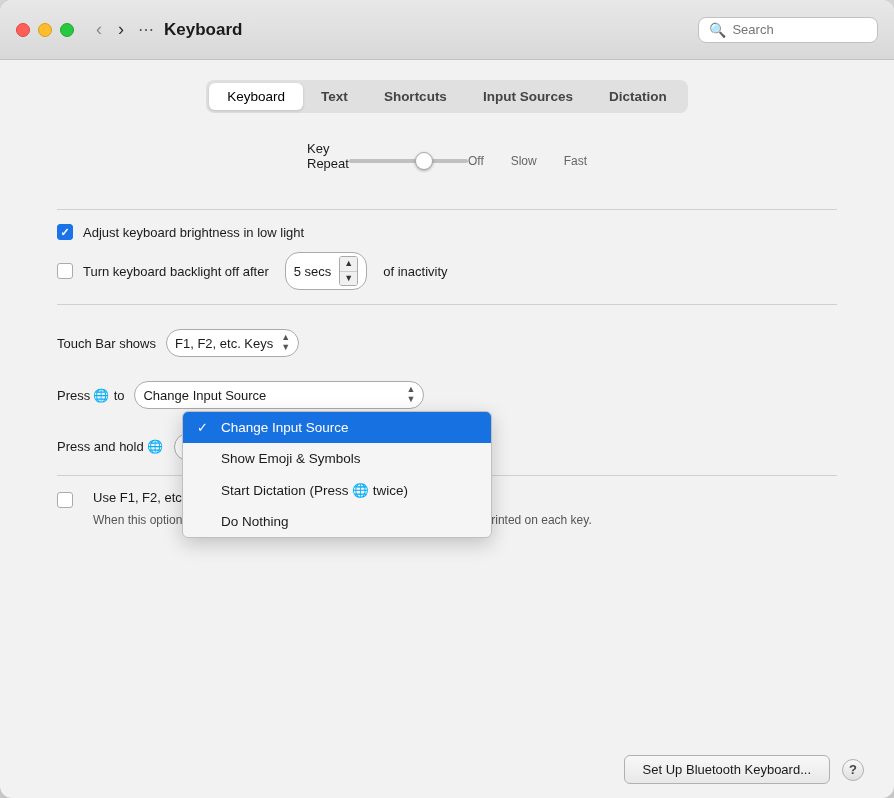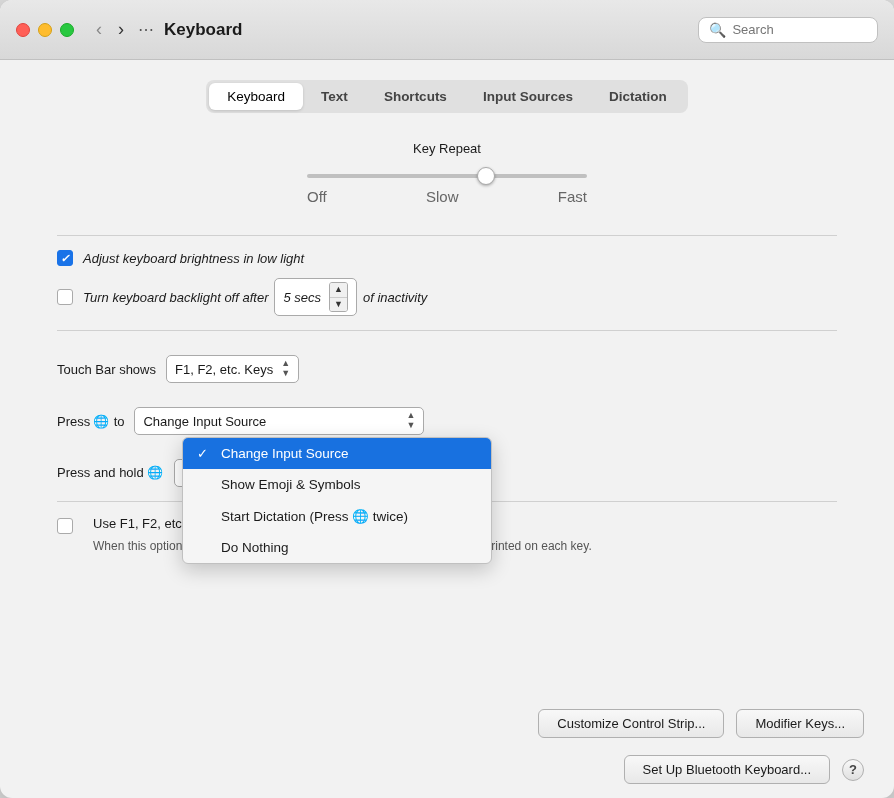--- a/index.html
+++ b/index.html
@@ -132,21 +132,21 @@
       max-width: 780px;
       margin: 0 auto;
     }
     .sliders-row {
       display: flex;
       justify-content: space-around;
       margin-bottom: 28px;
     }
     .slider-group {
       display: flex;
-      flex-direction: column;
+      flex-direction: row;
       align-items: center;
       width: 280px;
     }
     .slider-label {
       font-size: 13px;
       font-weight: 500;
       color: #1a1a1a;
       margin-bottom: 10px;
     }
     .slider-track {
@@ -176,30 +176,29 @@
       box-shadow: 0 1px 3px rgba(0,0,0,0.3);
       cursor: pointer;
     }
     .slider-ticks {
       display: flex;
       justify-content: space-between;
       width: 100%;
       padding: 2px 0;
     }
     .slider-ticks span {
-      font-size: 15px;
+      font-size: 12px;
       color: #666;
     }
     .checkbox-row {
       display: flex;
       align-items: center;
       margin-bottom: 12px;
       font-size: 13px;
       color: #1a1a1a;
-      font-style: italic;
     }
     .checkbox {
       width: 16px;
       height: 16px;
       border-radius: 3px;
       border: 1px solid #aaa;
       margin-right: 10px;
       display: flex;
       align-items: center;
       justify-content: center;
@@ -213,21 +212,21 @@
     }
     .checkbox.checked::after {
       content: "✓";
       color: #fff;
       font-size: 11px;
       font-weight: bold;
     }
     .stepper-inline {
       display: flex;
       align-items: center;
-      gap: 6px;
+      gap: 16px;
     }
     .stepper-arrows {
       display: flex;
       flex-direction: column;
       border: 1px solid #aaa;
       border-radius: 3px;
       overflow: hidden;
       cursor: pointer;
     }
     .stepper-arrow {
@@ -248,21 +247,21 @@
       margin-top: 24px;
     }
     .field-label {
       margin-right: 10px;
       white-space: nowrap;
     }
     .dropdown-box {
       display: flex;
       align-items: center;
       border: 1px solid #aaa;
-      border-radius: 5px;
+      border-radius: 14px;
       background: #fff;
       padding: 3px 8px;
       cursor: pointer;
       gap: 8px;
     }
     .dropdown-arrows {
       display: flex;
       flex-direction: column;
       font-size: 9px;
       color: #555;
@@ -492,24 +491,20 @@
       <div class="fn-row">
         <div class="checkbox fn-checkbox"></div>
         <div class="fn-text-wrap">
           <span>Use F1, F2, etc. key</span><span>s on external keyboards</span>
           <div class="fn-note">When this option is selected, press the Fn key to use the special features printed on each key.</div>
         </div>
       </div>
 
     </div>
 
-    <div class="bottom-buttons">
-      <button class="bottom-btn">Customize Control Strip...</button>
-      <button class="bottom-btn">Modifier Keys...</button>
-    </div>
 
     <div class="very-bottom">
       <button class="bottom-btn">Set Up Bluetooth Keyboard...</button>
       <div class="help-btn">?</div>
     </div>
 
   </div>
 </div>
 
 </body></html>

